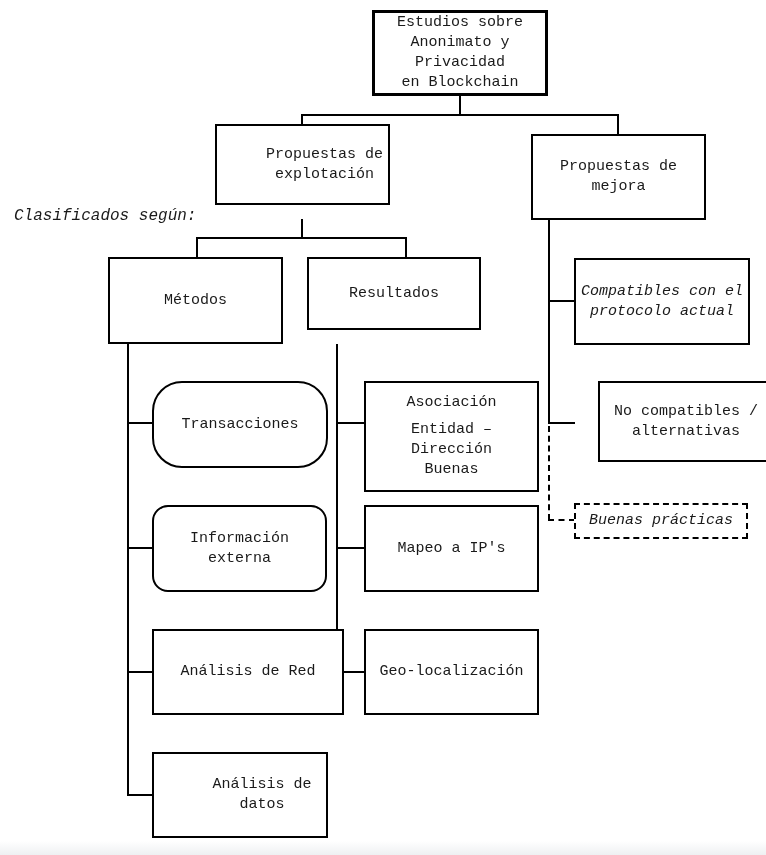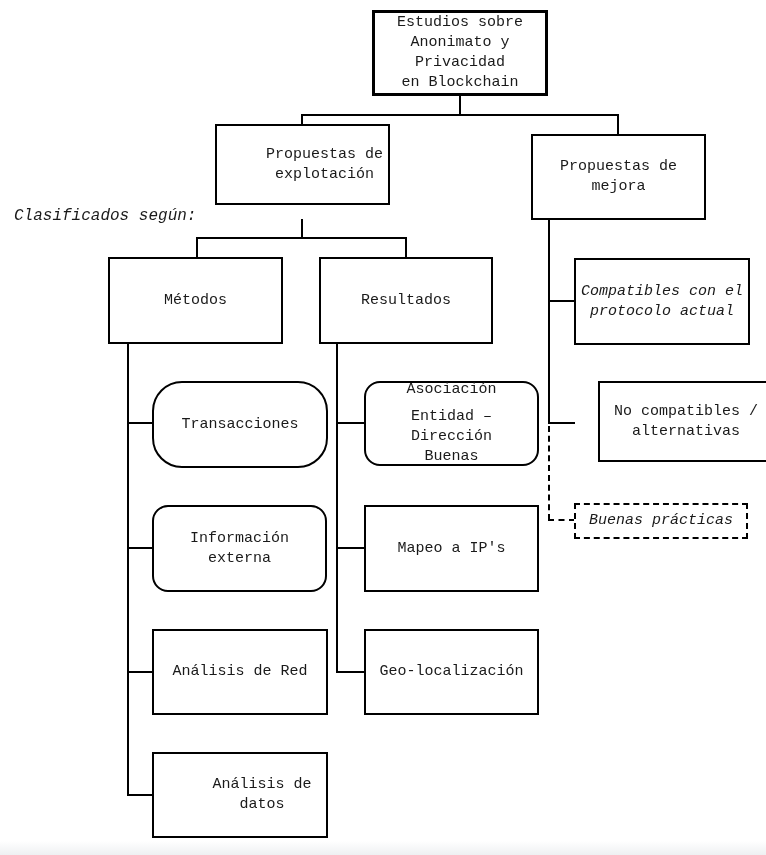--- a/index.html
+++ b/index.html
@@ -116,41 +116,41 @@
   </div>
 
   <div class="node" style="left:108px; top:257px; width:175px; height:87px;">
     <span class="node-label">Métodos</span>
   </div>
 
   <div class="node" style="left:531px; top:134px; width:175px; height:86px;">
     <span class="node-label">Propuestas de mejora</span>
   </div>
 
-  <div class="node" style="left:319px; top:257px; width:174px; height:87px;">
+  <div class="node" style="left:307px; top:257px; width:174px; height:73px;">
     <span class="node-label">Resultados</span>
   </div>
 
   <div class="node" style="left:152px; top:381px; width:176px; height:87px;border-radius:30px;">
     <span class="node-label">Transacciones</span>
   </div>
 
   <div class="node" style="left:152px; top:505px; width:175px; height:87px;border-radius:16px;">
     <span class="node-label">Información externa</span>
   </div>
 
-  <div class="node" style="left:152px; top:629px; width:176px; height:86px;">
+  <div class="node" style="left:152px; top:629px; width:192px; height:86px;">
     <span class="node-label">Análisis de Red</span>
   </div>
 
   <div class="node" style="left:152px; top:752px; width:176px; height:86px;padding-left:48px;">
     <span class="node-label">Análisis de datos</span>
   </div>
 
-  <div class="node" style="left:364px; top:381px; width:175px; height:85px;border-radius:16px;">
+  <div class="node" style="left:364px; top:381px; width:175px; height:111px;">
     <span class="node-label">Asociación</span>
     <span class="para2">Entidad – Dirección
 Buenas</span>
   </div>
 
   <div class="node" style="left:364px; top:505px; width:175px; height:87px;">
     <span class="node-label">Mapeo a IP's</span>
   </div>
 
   <div class="node" style="left:364px; top:629px; width:175px; height:86px;">

